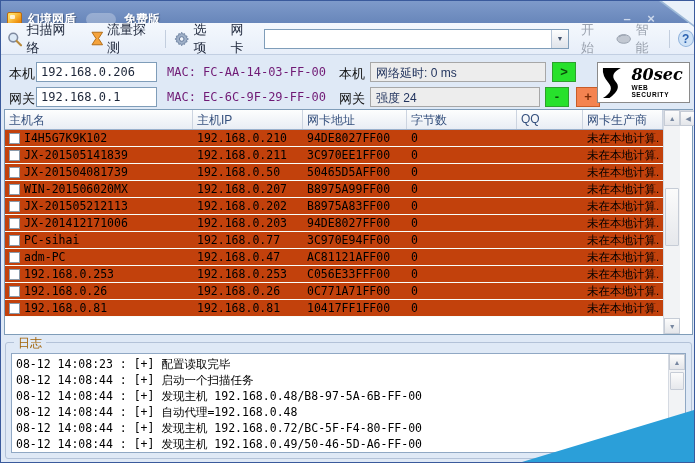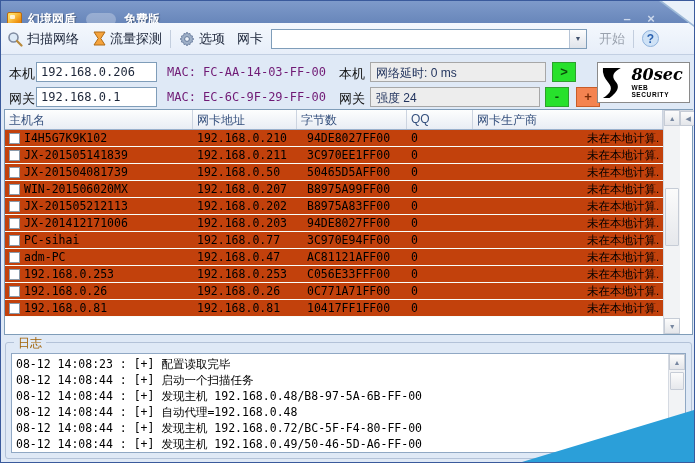--- a/index.html
+++ b/index.html
@@ -159,20 +159,27 @@
           <circle cx="8" cy="8" r="2.4" fill="#eef3fa" stroke="#64799a"></circle>
         </svg>
       <span>选项</span>
     </div>
     <span style="margin-left:12px;">网卡</span>
     <div class="combo">
       <span class="combo-value"></span>
       <span class="combo-btn">▼</span>
     </div>
     <span class="disabled" style="margin-left:12px;">开始</span>
+    <div class="tool-item disabled" style="margin-left:10px;">
+      <svg class="icon-svg" width="16" height="11" viewBox="0 0 16 11">
+          <ellipse cx="8" cy="6" rx="7" ry="4.5" fill="#c2c8d2" stroke="#98a0ae"></ellipse>
+          <path d="M3 4 Q6 1 10 2" fill="none" stroke="#98a0ae"></path>
+        </svg>
+      <span>智能</span>
+    </div>
     <div class="tool-sep"></div>
     <div class="help-circle">?</div>
   </div>
 
   <div class="info">
     <span class="lbl" style="left:8px; top:9px;">本机</span>
     <div class="ipbox" style="left:35px; top:6px; width:121px;">192.168.0.206</div>
     <span class="mactxt" style="left:166px; top:9px;">MAC: FC-AA-14-03-FF-00</span>
     <span class="lbl" style="left:338px; top:9px;">本机</span>
     <div class="rofield" style="left:369px; top:6px; width:176px;">网络延时: 0 ms</div>
@@ -195,20 +202,21 @@
         <span class="logo-sub">WEB SECURITY</span>
       </div>
     </div>
   </div>
 
   <div class="table-wrap">
     <div class="tbl-main">
       <div class="tbl-cols">
         <div class="thead">
           <div class="th c-host">主机名</div>
+          <div class="th c-ip">主机IP</div>
           <div class="th c-mac">网卡地址</div>
           <div class="th c-bytes">字节数</div>
           <div class="th c-qq">QQ</div>
           <div class="th c-vendor">网卡生产商</div>
         </div>
 
           <div class="trow">
             <div class="td td-host c-host">
               <span class="chk"></span>
               <span>I4H5G7K9K102</span>

